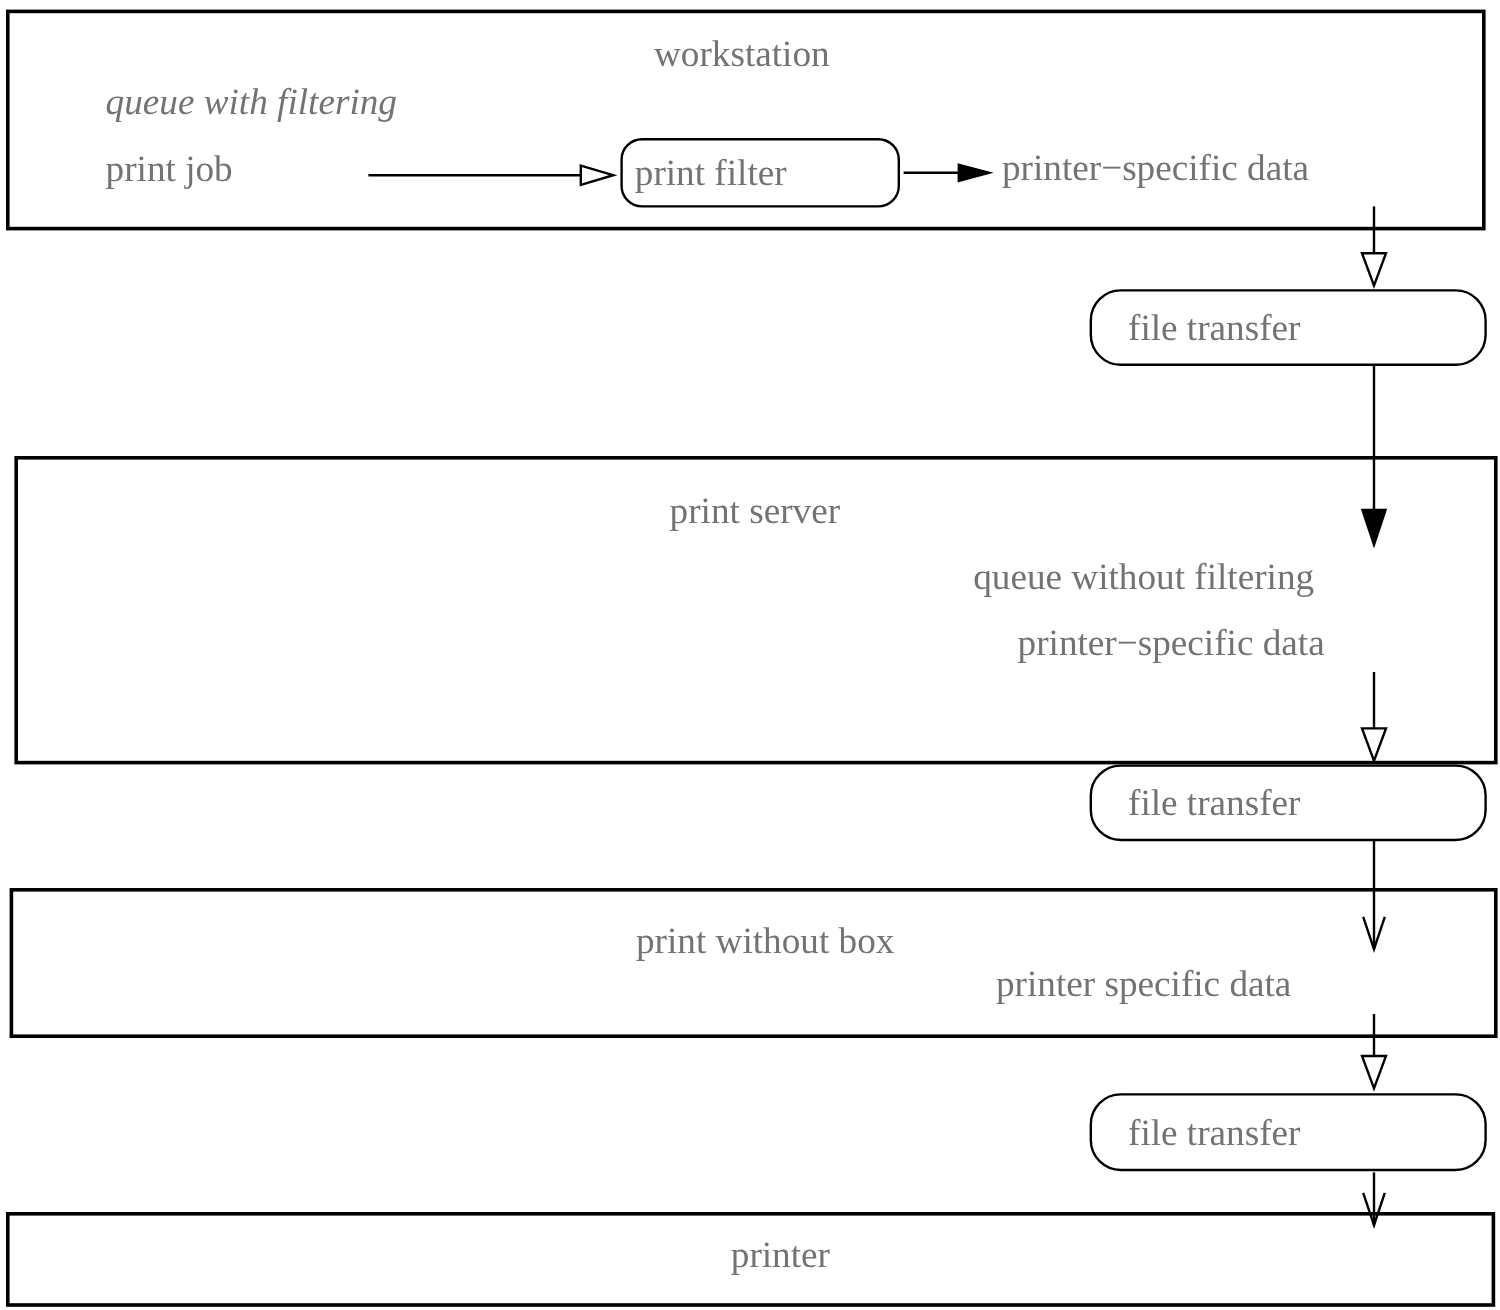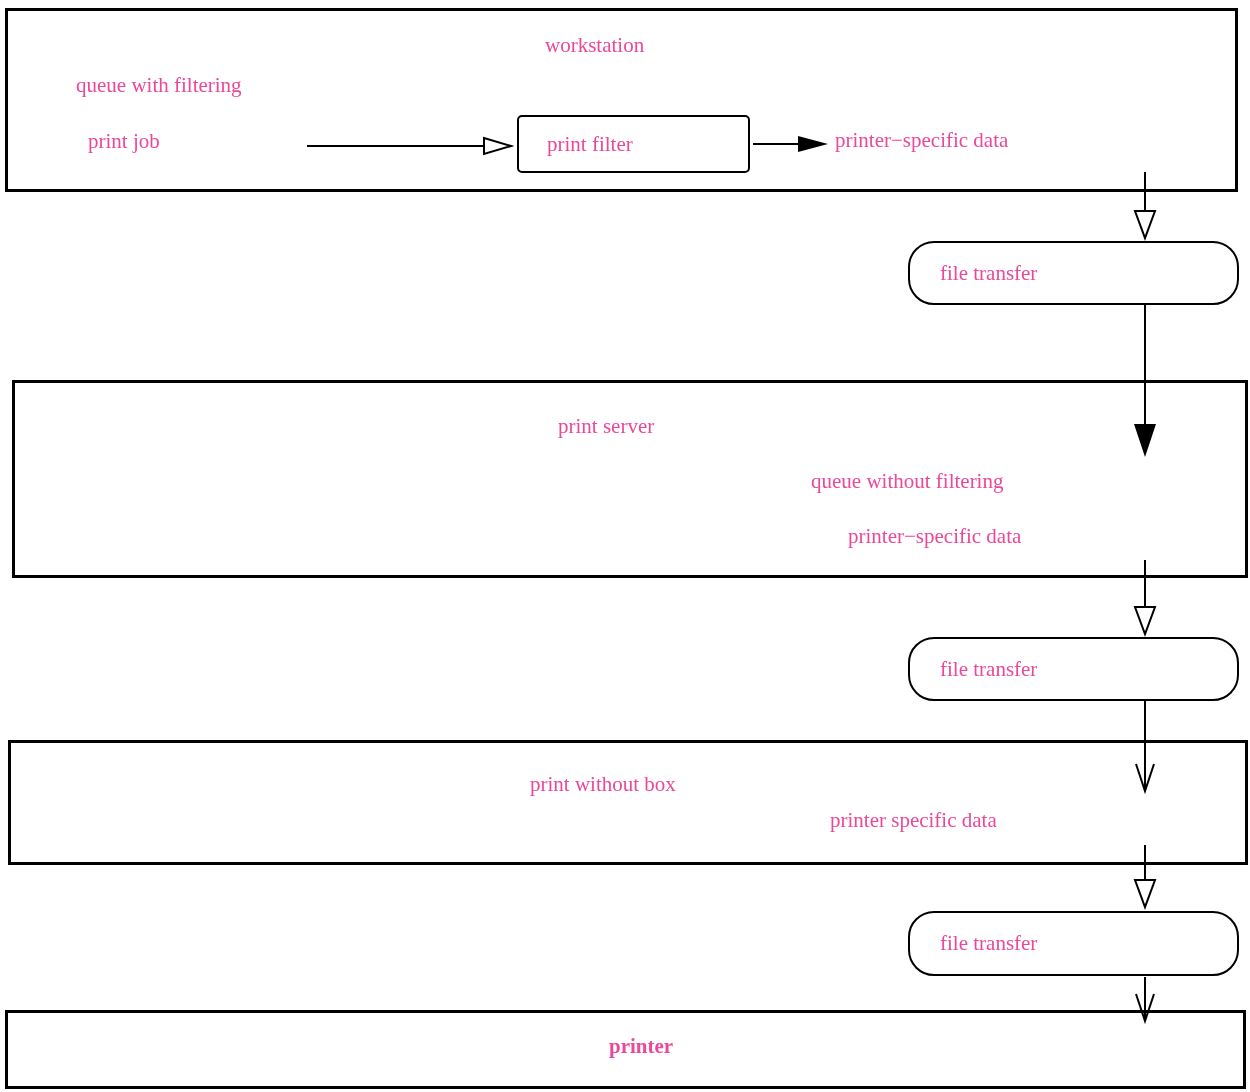--- a/index.html
+++ b/index.html
@@ -3,90 +3,90 @@
 <meta charset="utf-8">
 <style>
   * { margin: 0; padding: 0; box-sizing: border-box; }
   body { background: #ffffff; }
   #canvas {
     position: relative;
     width: 1250px;
     height: 1092px;
     background: #ffffff;
     font-family: "Liberation Serif", serif;
-    font-size: 21px;
-    color: #ec4899;
+    font-size: 31px;
+    color: #737373;
     overflow: hidden;
   }
   .rect-box {
     position: absolute;
     border: 3px solid #000;
     background: transparent;
   }
   .label {
     position: absolute;
     line-height: 38px;
     white-space: nowrap;
   }
   .rounded-node {
     position: absolute;
     border: 2.5px solid #000;
     background: #fff;
     display: flex;
     align-items: center;
     white-space: nowrap;
   }
-  .filter-node { border-radius: 5px; padding-left: 28px; }
+  .filter-node { border-radius: 18px; padding-left: 10px; }
   .transfer-node { border-radius: 26px; padding-left: 30px; text-align: right; }
   #arrow-overlay {
     position: absolute;
     left: 0; top: 0;
     pointer-events: none;
   }
 </style>
 </head>
 <body>
 
 <div id="canvas">
 
   <div class="rect-box" style="left:5px; top:8px; width:1233px; height:184px;">
     <span class="label" style="left:537px; top:15px;">workstation</span>
-    <span class="label" style="left:68px; top:55px;">queue with filtering</span>
+    <span class="label" style="left:80px; top:55px;font-style:italic;">queue with filtering</span>
     <span class="label" style="left:80px; top:111px;">print job</span>
     <div class="rounded-node filter-node" style="left:509px; top:104px; width:233px; height:58px;">
       <span>print filter</span>
     </div>
     <span class="label" style="left:827px; top:110px;">printer−specific data</span>
   </div>
 
   <div class="rounded-node transfer-node" style="left:908px; top:241px; width:331px; height:64px;">
     <span>file transfer</span>
   </div>
 
-  <div class="rect-box" style="left:12px; top:380px; width:1236px; height:198px;">
+  <div class="rect-box" style="left:12px; top:380px; width:1236px; height:257px;">
     <span class="label" style="left:543px; top:24px;">print server</span>
     <span class="label" style="left:780px; top:79px;margin-left:16px;">queue without filtering</span>
     <span class="label" style="left:833px; top:134px;">printer−specific data</span>
   </div>
 
   <div class="rounded-node transfer-node" style="left:908px; top:637px; width:331px; height:64px;">
     <span>file transfer</span>
   </div>
 
   <div class="rect-box" style="left:8px; top:740px; width:1240px; height:125px;">
     <span class="label" style="left:519px; top:22px;">print without box</span>
     <span class="label" style="left:819px; top:58px;">printer specific data</span>
   </div>
 
   <div class="rounded-node transfer-node" style="left:908px; top:911px; width:331px; height:65px;">
     <span>file transfer</span>
   </div>
 
   <div class="rect-box" style="left:5px; top:1010px; width:1241px; height:79px;">
-    <span class="label" style="left:601px; top:14px;font-weight:bold;">printer</span>
+    <span class="label" style="left:601px; top:14px;">printer</span>
   </div>
 
   <svg id="arrow-overlay" width="1250" height="1092" viewBox="0 0 1250 1092">
 
     <g>
       <line x1="307" y1="146" x2="484" y2="146" stroke="#000" stroke-width="2"></line>
       <polygon points="484,138 511,146 484,154" fill="#fff" stroke="#000" stroke-width="2"></polygon>
     </g>
 
     <g>

